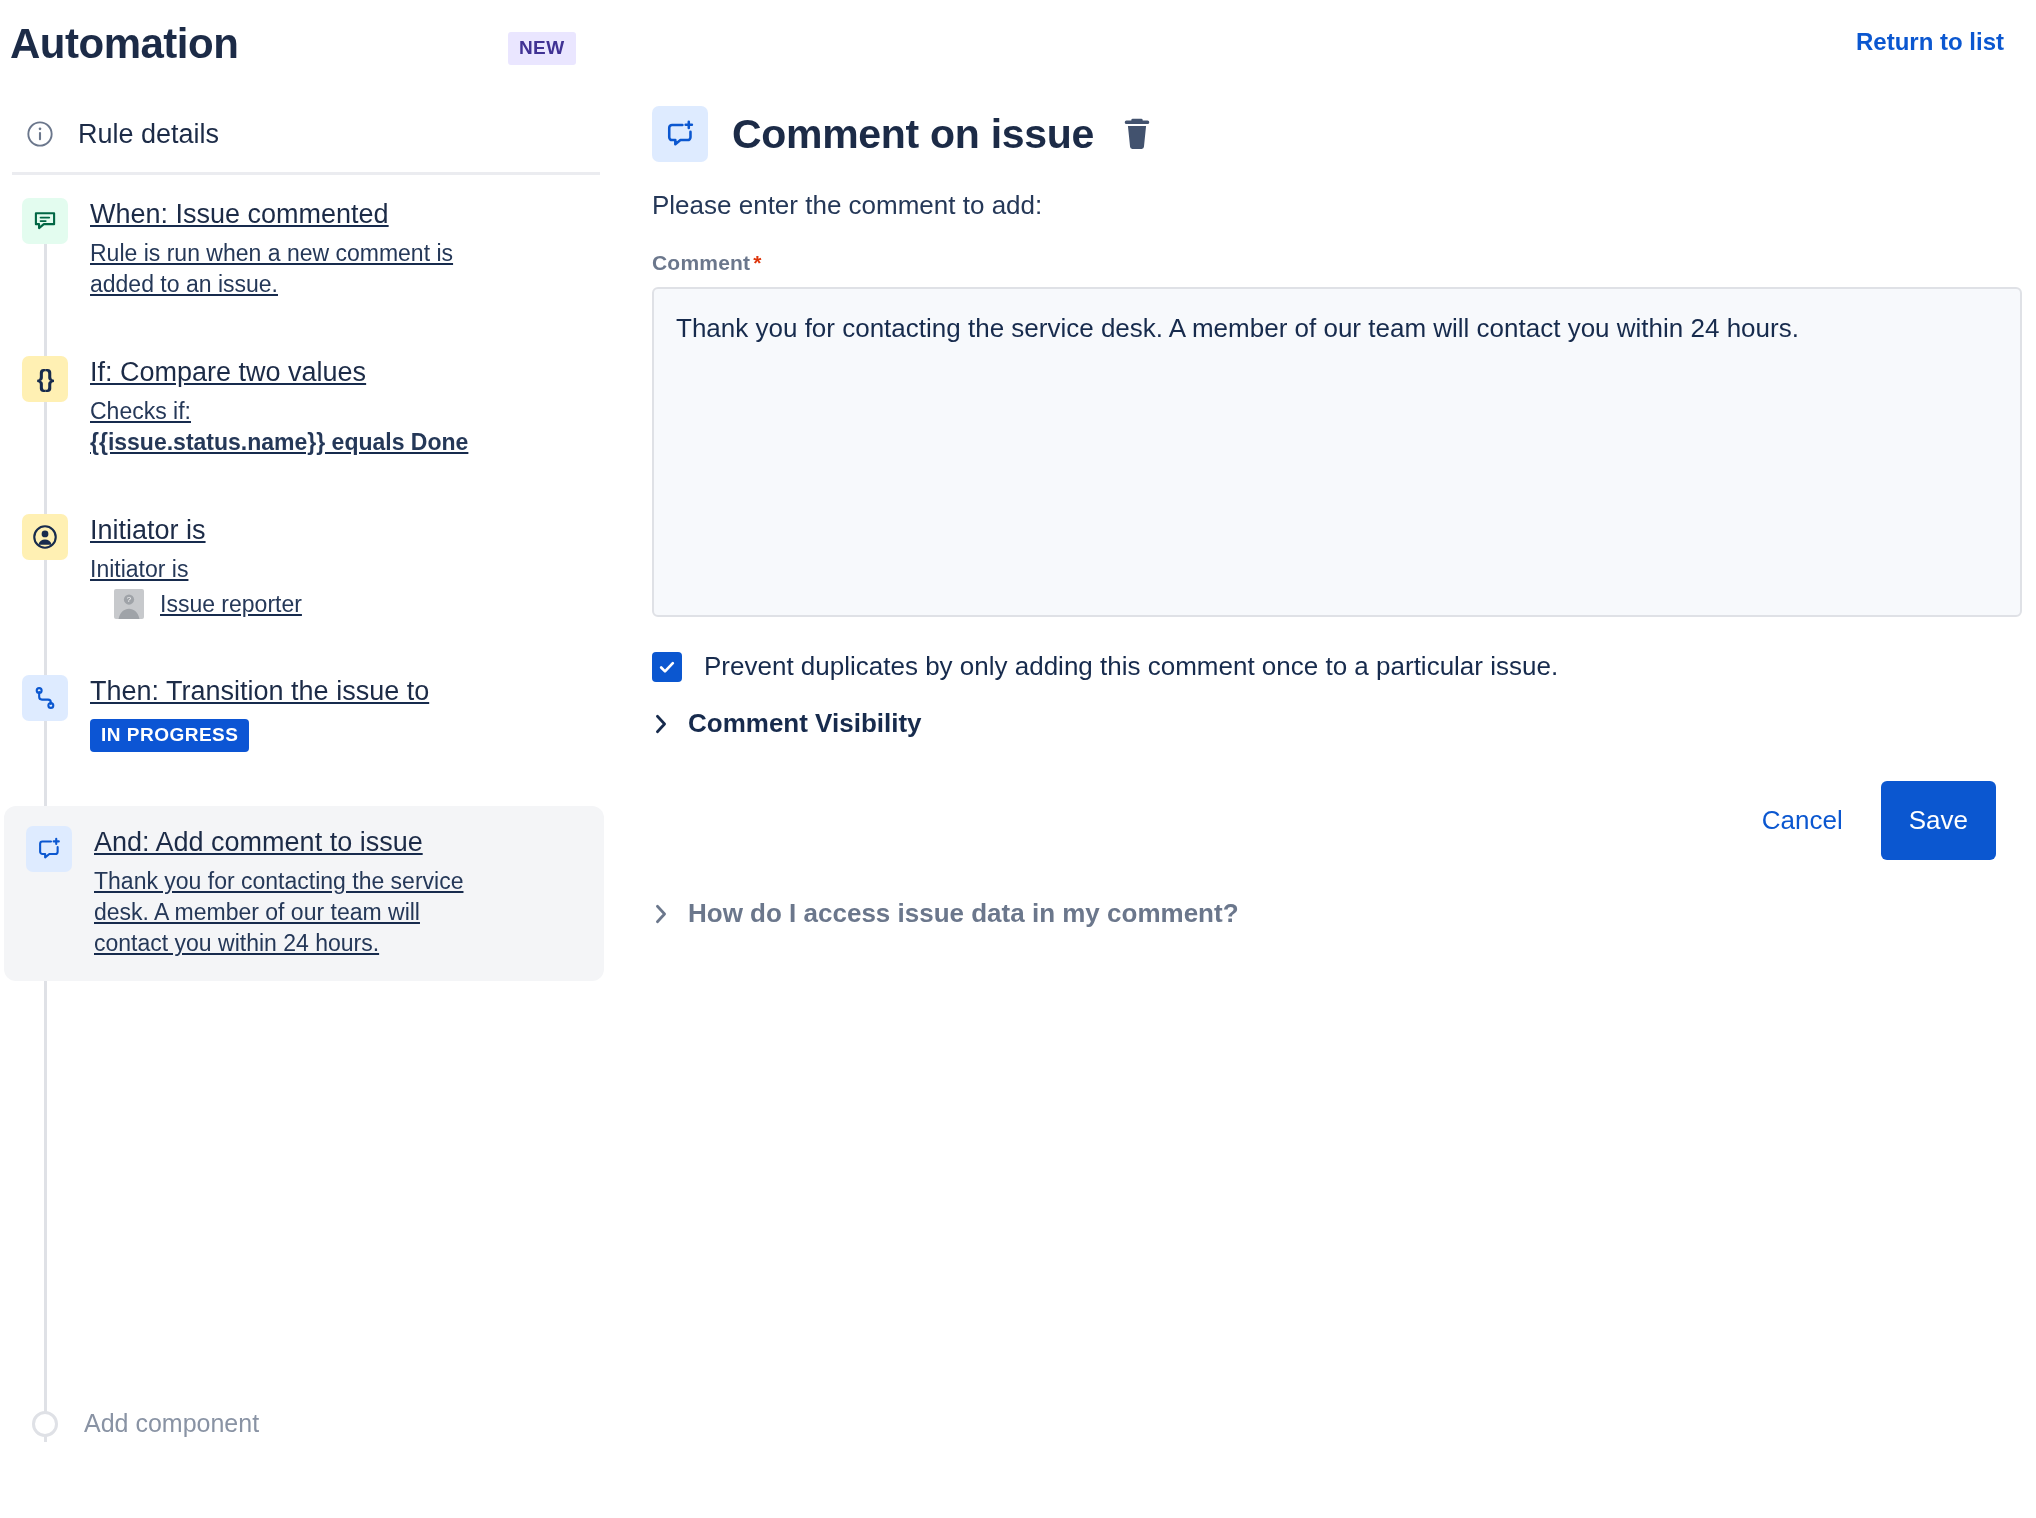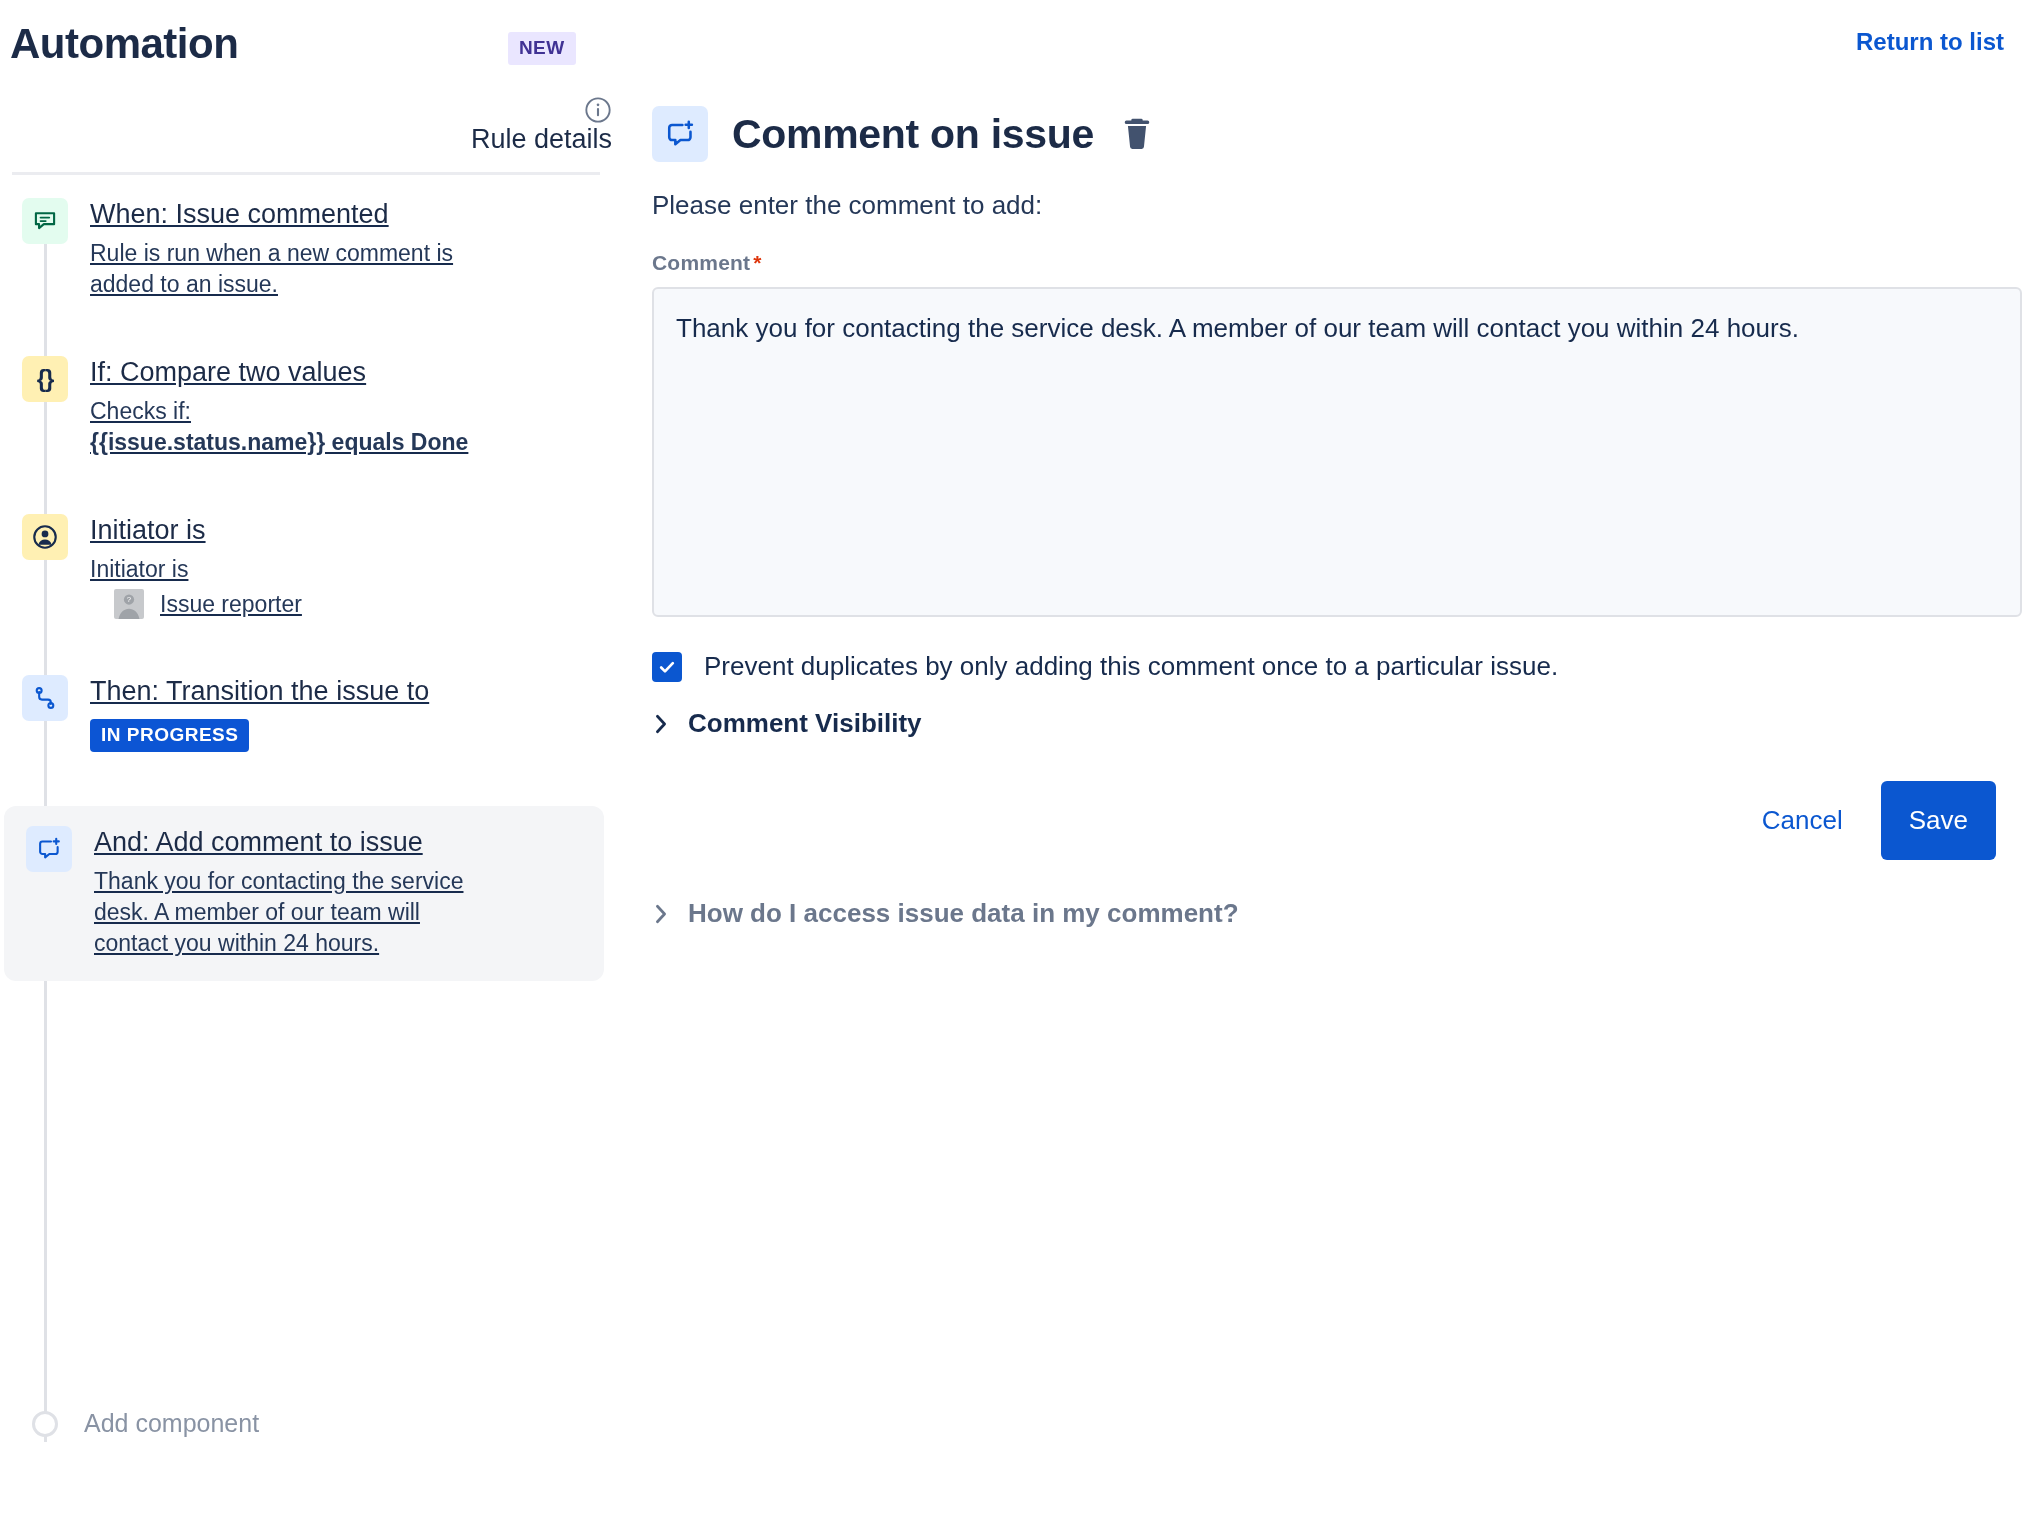--- a/index.html
+++ b/index.html
@@ -60,24 +60,23 @@
     position: absolute;
     left: 0; top: 96px;
     width: 612px;
     height: 1422px;
   }
 
   .rule-details-row {
     position: relative;
     height: 76px;
     display: flex;
-    align-items: flex-end;
+    align-items: center;
     padding-left: 26px;
     cursor: pointer;
-    flex-direction: column;
   }
   .info-icon {
     width: 28px; height: 28px;
     flex: 0 0 28px;
     display: block;
   }
   .rule-details-label {
     margin-left: 24px;
     font-size: 27px;
     font-weight: 400;

